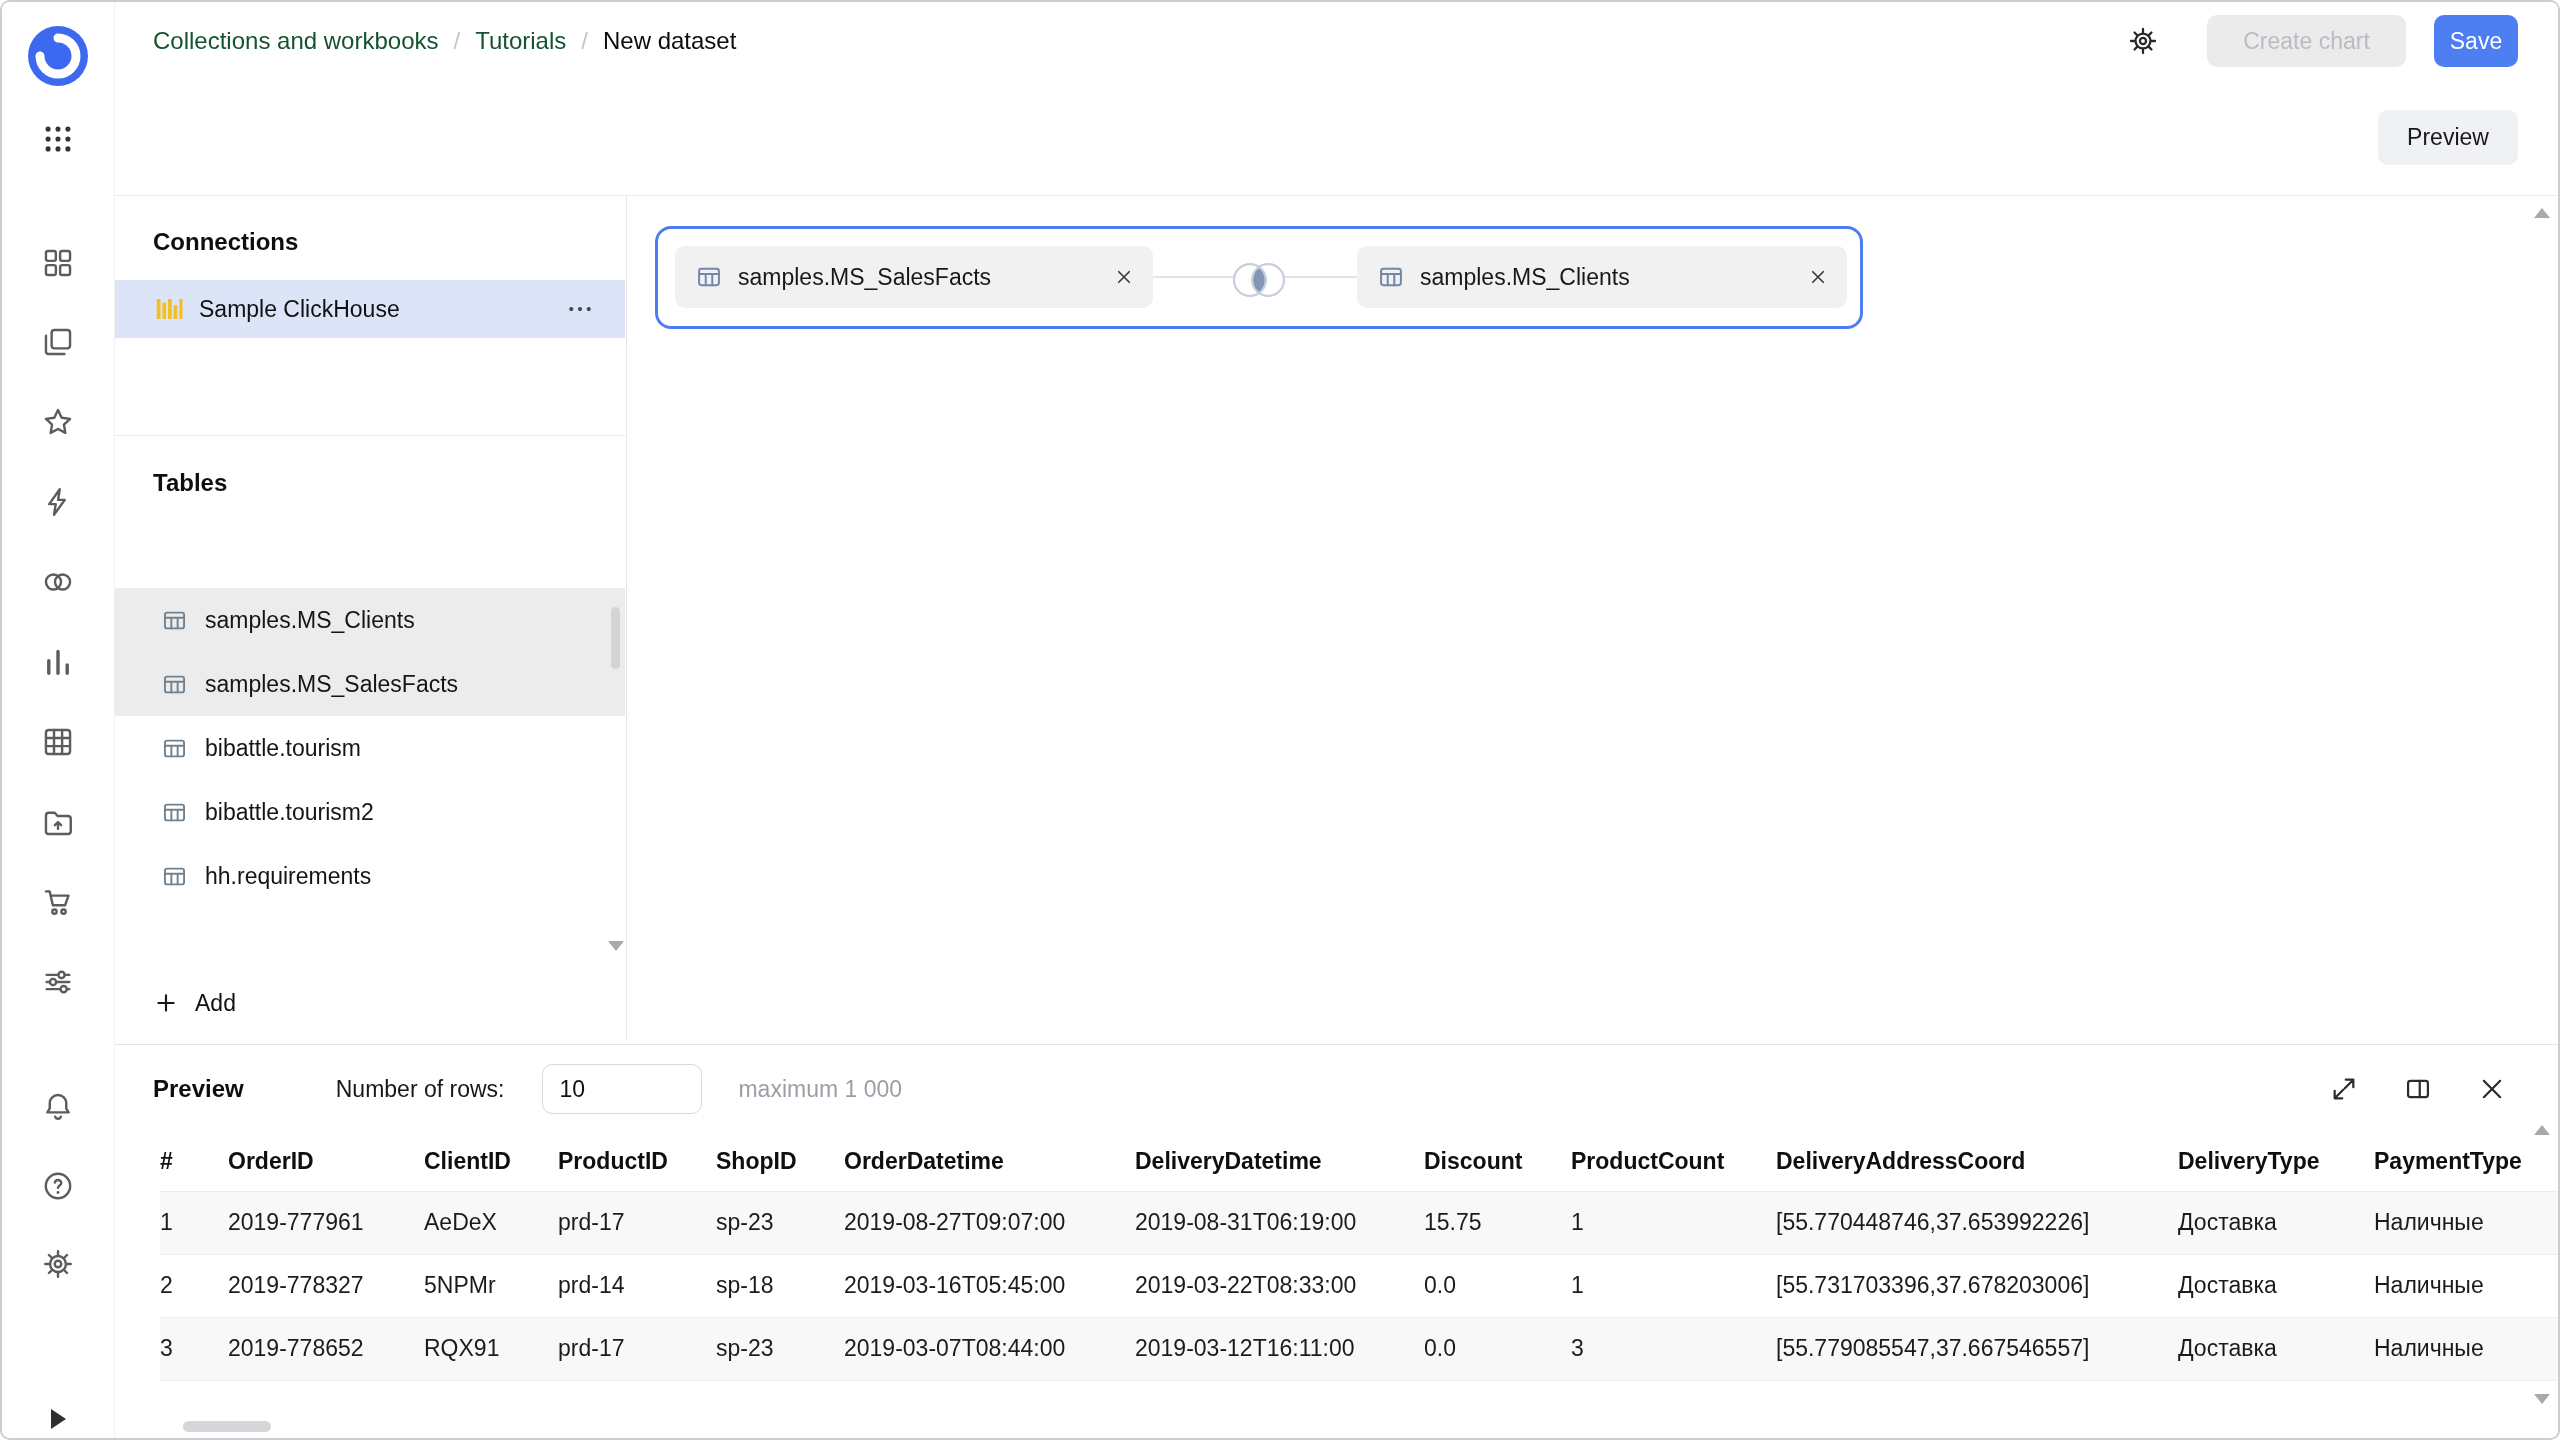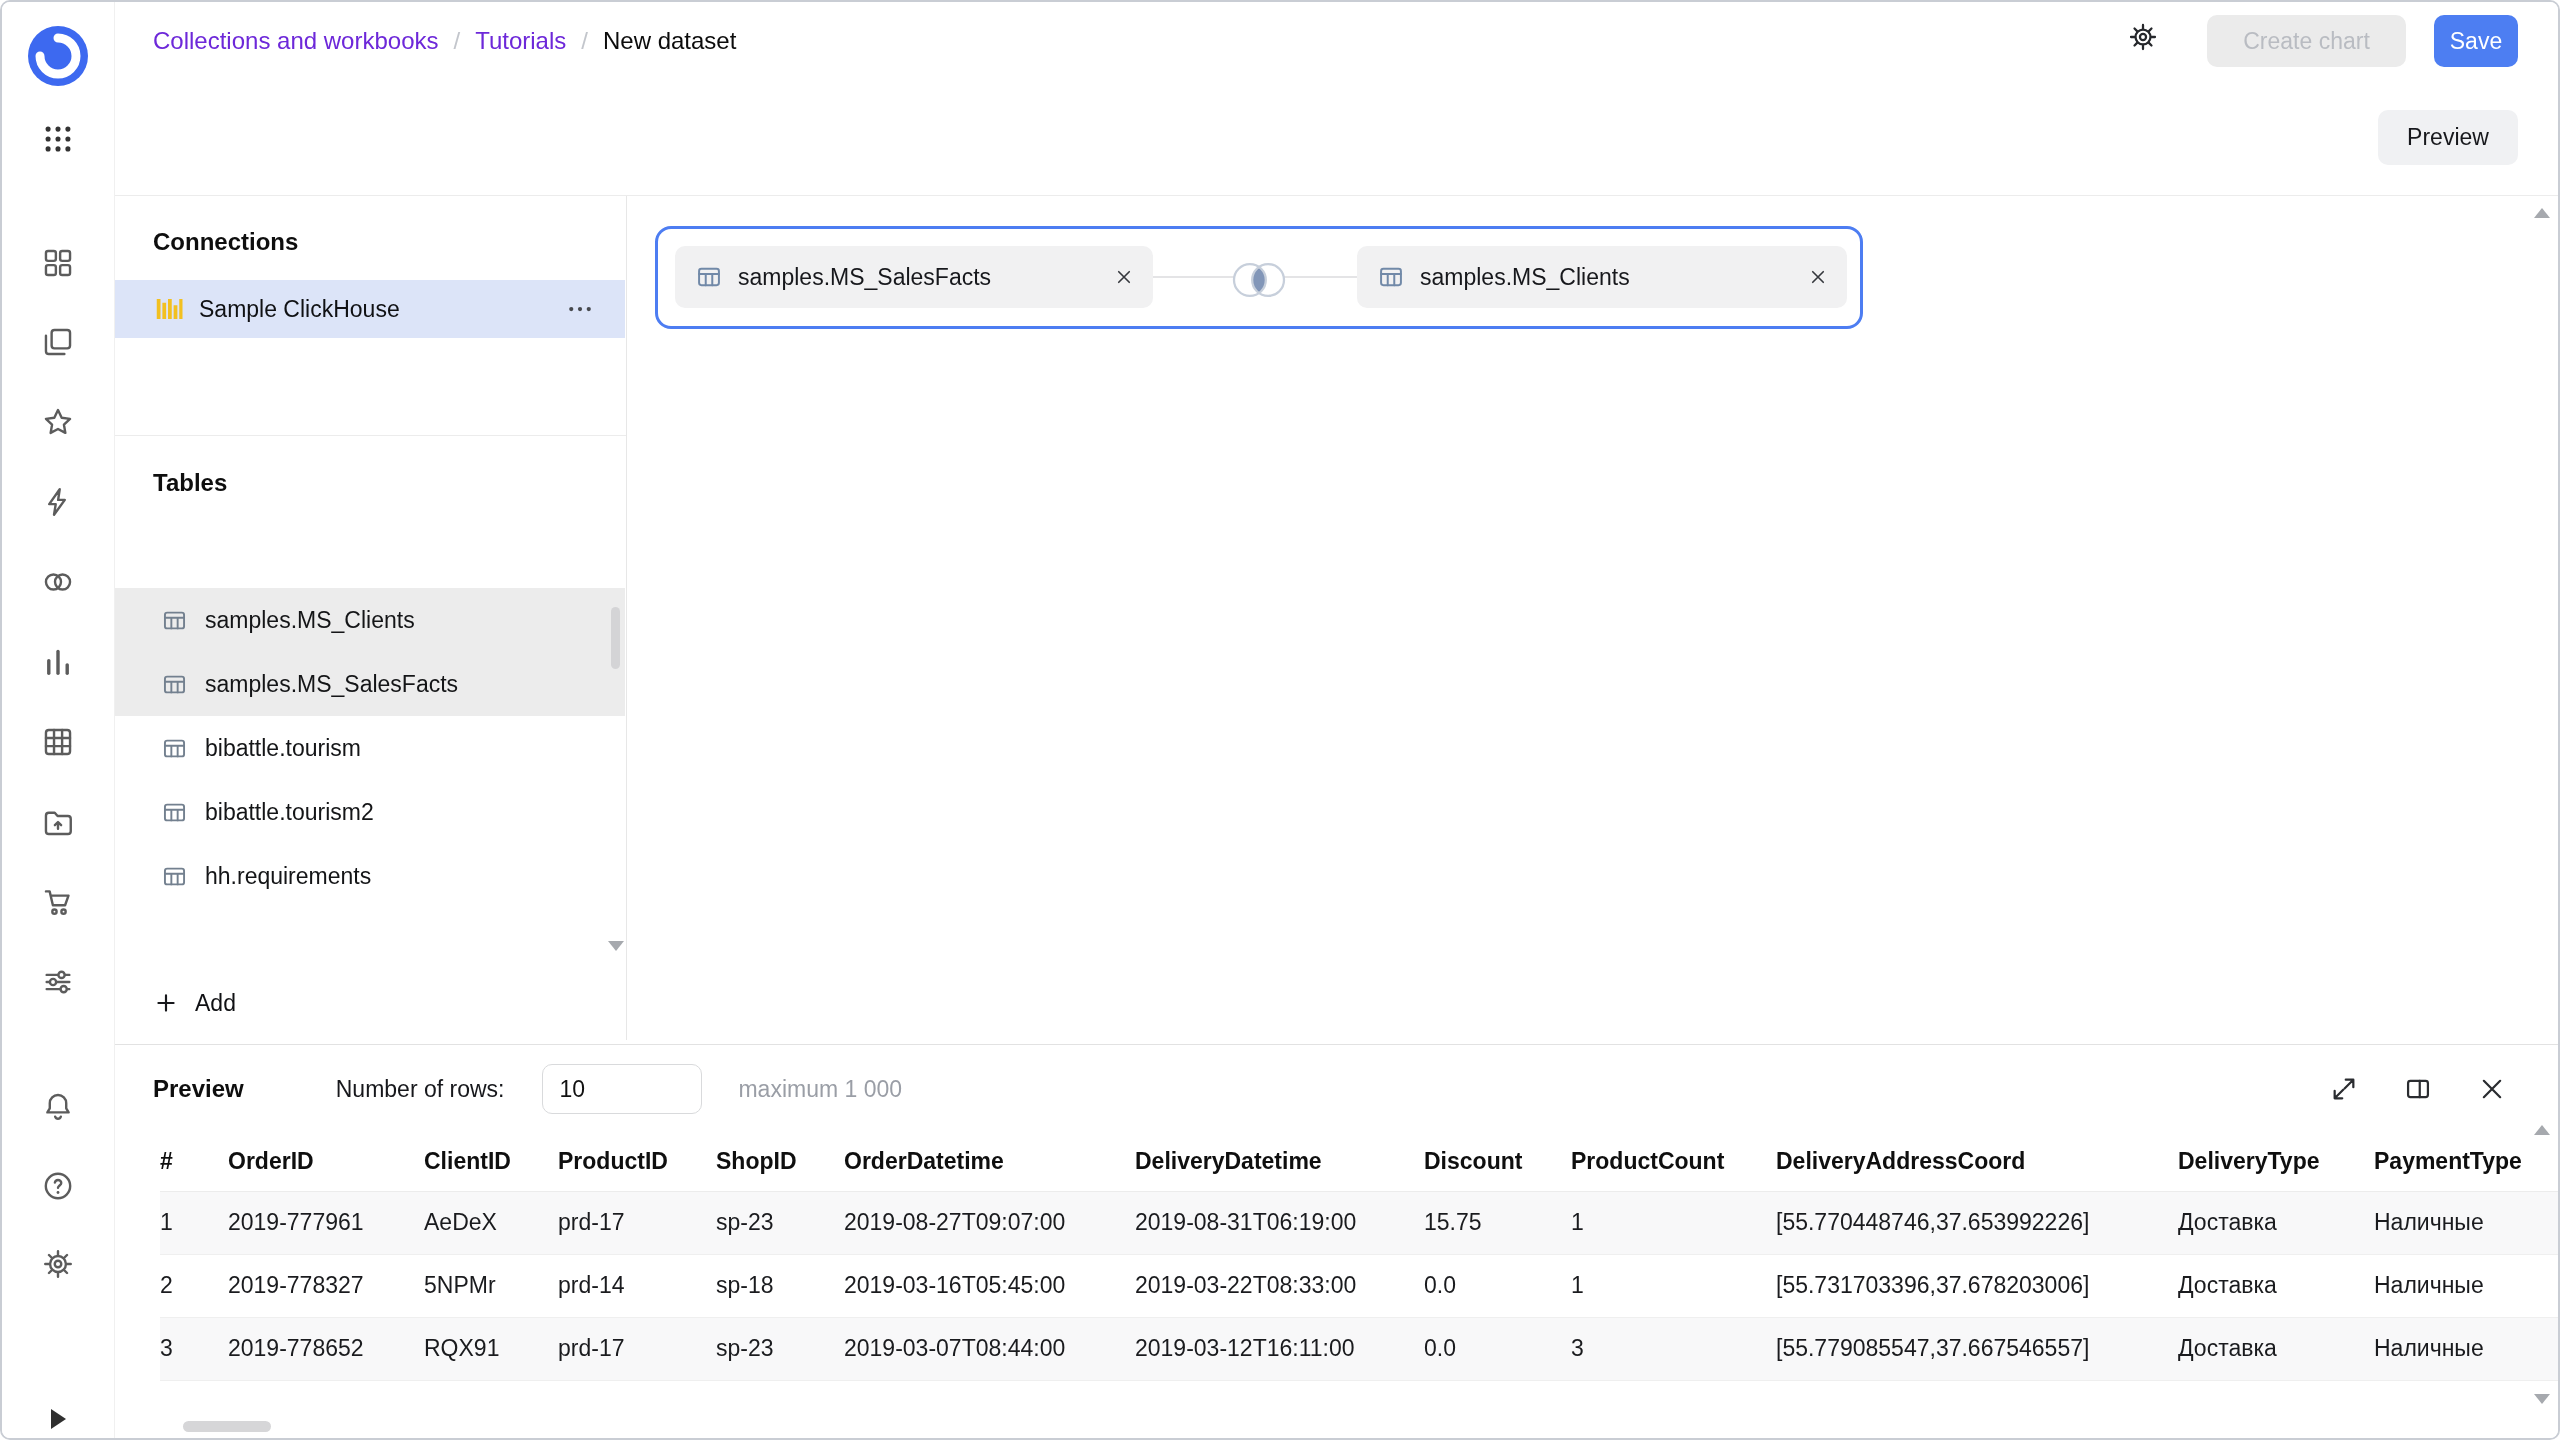--- a/index.html
+++ b/index.html
@@ -12,24 +12,24 @@
   
   .rail { position:absolute; left:0; top:0; width:113px; height:100%; background:#fff; border-right:1px solid #f0f0f0; z-index:6; }
   .rail-item { position:absolute; left:50%; transform:translateX(-50%); width:44px; height:44px; display:flex; align-items:center; justify-content:center; color:#5c5c5c; border-radius:8px; cursor:pointer; }
   .rail-item svg { width:34px; height:34px; }
   .rail-logo { position:absolute; left:50%; transform:translateX(-50%); top:22px; width:64px; height:64px; cursor:pointer; }
   .tri-right { width:0; height:0; border-top:10px solid transparent; border-bottom:10px solid transparent; border-left:15px solid #2f2f2f; }
 
   
   .topbar { position:absolute; left:113px; top:0; right:0; height:78px; display:flex; align-items:center; padding:0 40px 0 38px; background:#fff; }
   .breadcrumb { display:flex; align-items:center; gap:15px; font-size:24px; }
-  .crumb { color:#6d28d9; cursor:pointer; }
+  .crumb { color:#14532d; cursor:pointer; }
   .crumb-sep { color:#c3c6cc; }
   .crumb-current { color:#0c0c0c; }
-  .topbar-actions { margin-left:auto; display:flex; align-items:flex-start; }
+  .topbar-actions { margin-left:auto; display:flex; align-items:center; }
   .icon-btn { display:flex; align-items:center; justify-content:center; width:44px; height:44px; color:#26282c; cursor:pointer; }
   .icon-btn svg { width:32px; height:32px; }
   .btn { display:flex; align-items:center; justify-content:center; height:52px; border-radius:10px; font-size:23px; border:none; font-family:inherit; cursor:pointer; }
   .btn-create { width:199px; background:#ebebeb; color:#b9bcc2; margin-left:42px; cursor:default; }
   .btn-save { width:84px; background:#4d7ef2; color:#ffffff; margin-left:28px; }
 
   
   .tabbar { position:absolute; left:113px; right:0; top:78px; height:115px; display:flex; align-items:center; padding:0 40px 0 38px; background:#fff; }
   .seg { display:flex; align-items:center; background:#f0f1f3; border-radius:10px; height:55px; }
   .seg-tab { display:flex; align-items:center; padding:0 26px; font-size:23px; color:#17181c; height:55px; border-radius:10px; cursor:pointer; }

